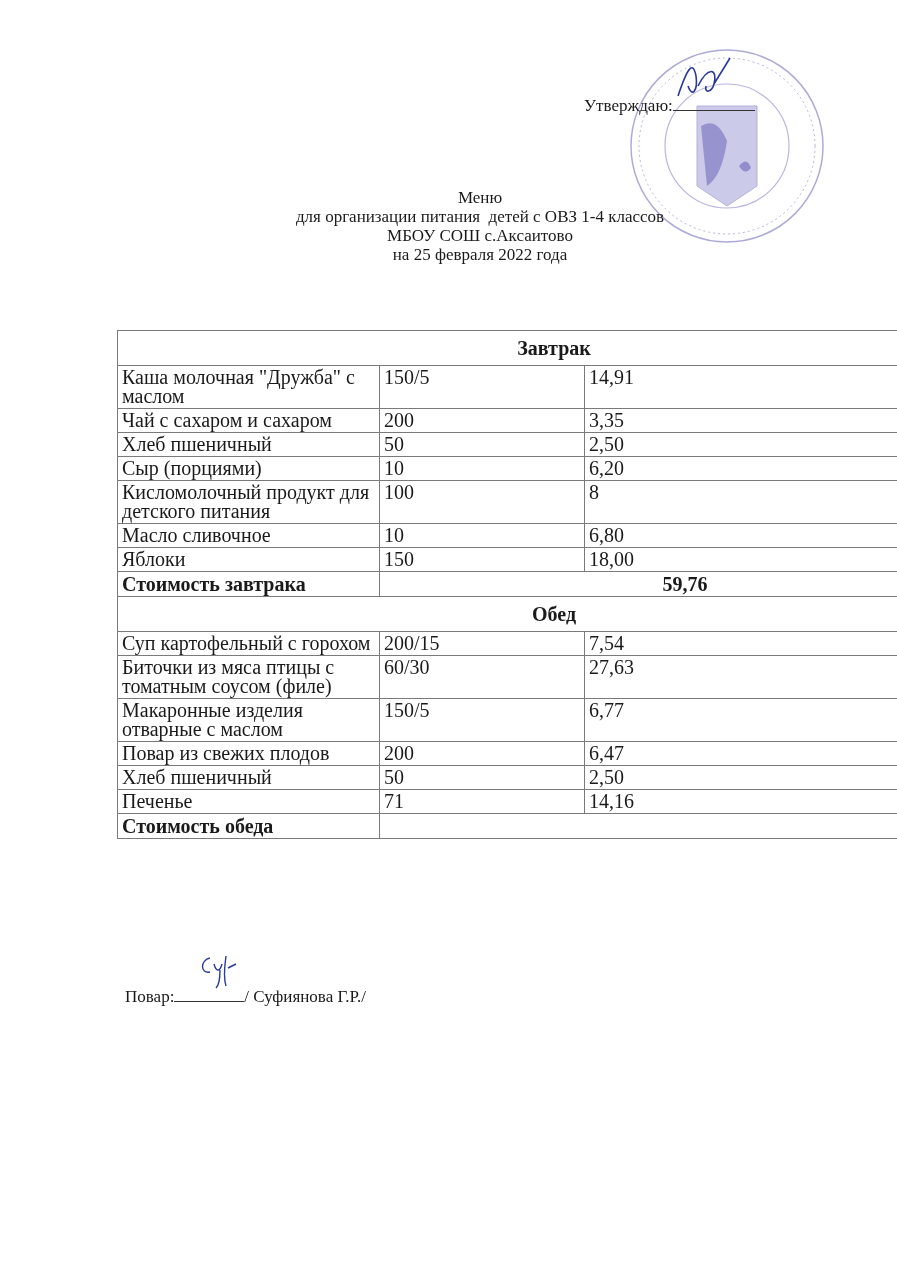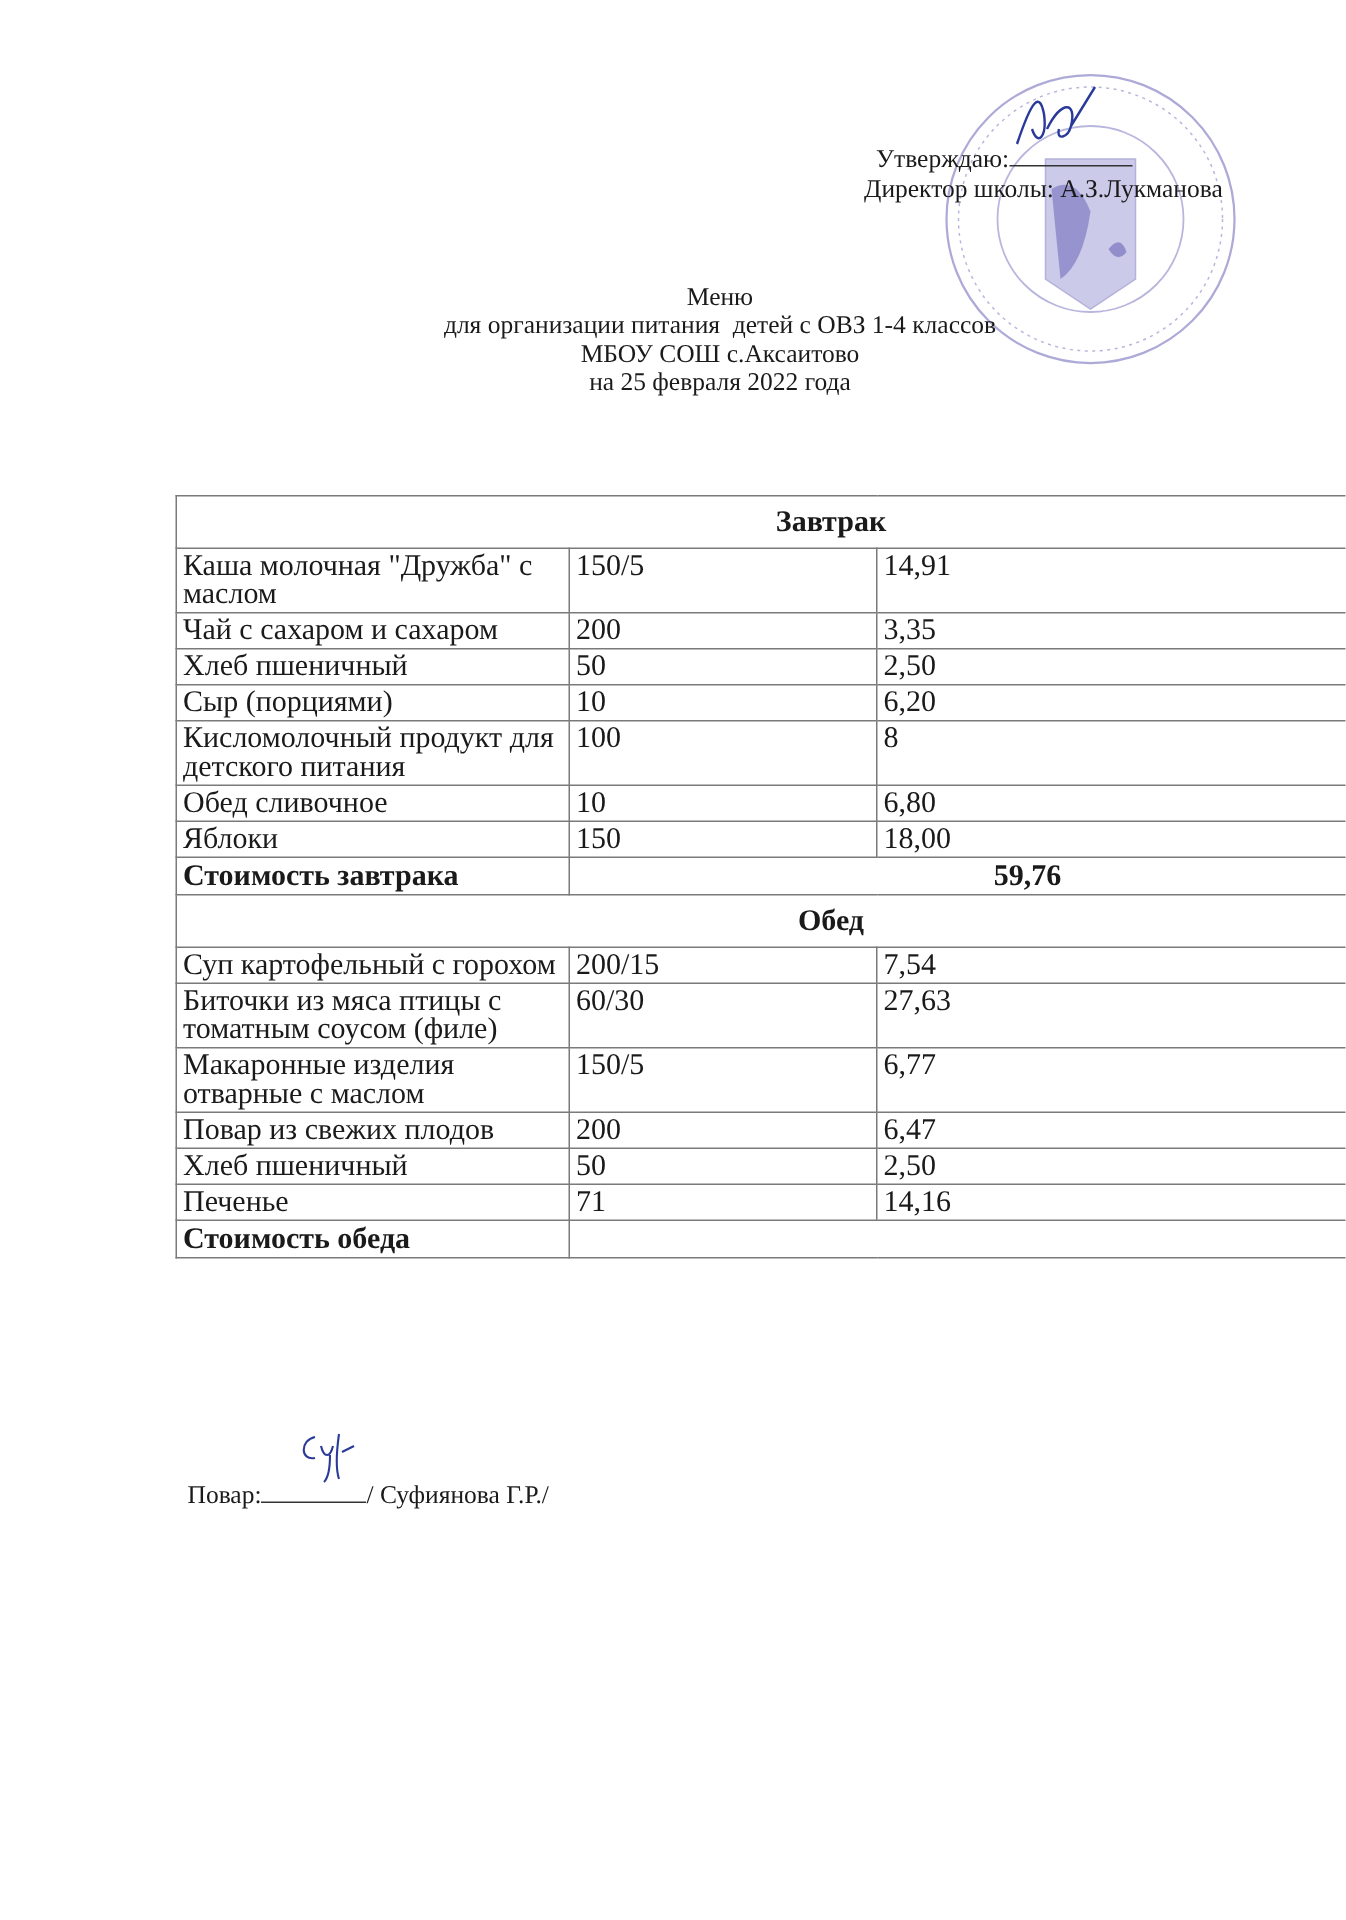--- a/index.html
+++ b/index.html
@@ -36,21 +36,20 @@
   <path d="M74 80 Q90 70 100 95 Q95 130 80 140 Z" fill="#6b66b8" opacity="0.55"></path>
   <path d="M112 120 q8 -10 12 2 q-6 8 -12 -2z" fill="#6b66b8" opacity="0.6"></path>
 </svg>
 
 <svg class="signature" viewBox="0 0 70 50">
   <path d="M10 40 C20 10 25 5 28 20 C30 35 24 42 20 30 M30 30 C40 10 50 12 46 28 C44 36 36 38 38 30 M46 28 L62 2" fill="none" stroke="#2a3a9a" stroke-width="1.6"></path>
 </svg>
 
 <div class="approve">
   <div class="l1"><span>Утверждаю:</span><span class="line"></span></div>
-  <div>Директор школы: А.З.Лукманова</div>
 </div>
 
 <div class="title">
   <div>Меню</div>
   <div>для организации питания  детей с ОВЗ 1-4 классов</div>
   <div>МБОУ СОШ с.Аксаитово</div>
   <div>на 25 февраля 2022 года</div>
 </div>
 
 <table class="menu">
@@ -77,21 +76,21 @@
     <td>Сыр (порциями)</td>
     <td>10</td>
     <td>6,20</td>
   </tr>
   <tr class="r2">
     <td>Кисломолочный продукт для детского питания</td>
     <td>100</td>
     <td>8</td>
   </tr>
   <tr class="r1">
-    <td>Обед сливочное</td>
+    <td>Масло сливочное</td>
     <td>10</td>
     <td>6,80</td>
   </tr>
   <tr class="r1">
     <td>Яблоки</td>
     <td>150</td>
     <td>18,00</td>
   </tr>
   <tr>
     <td class="total-label">Стоимость завтрака</td>

